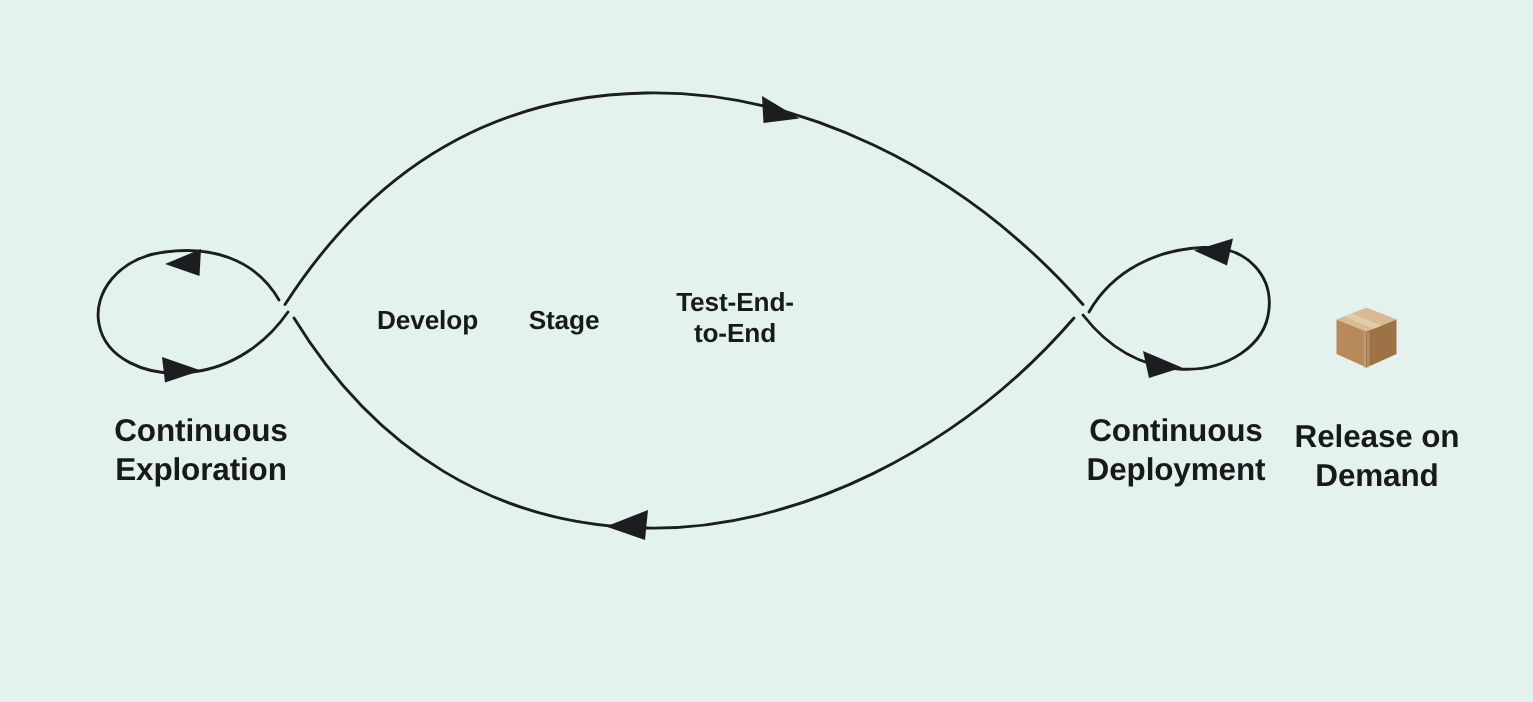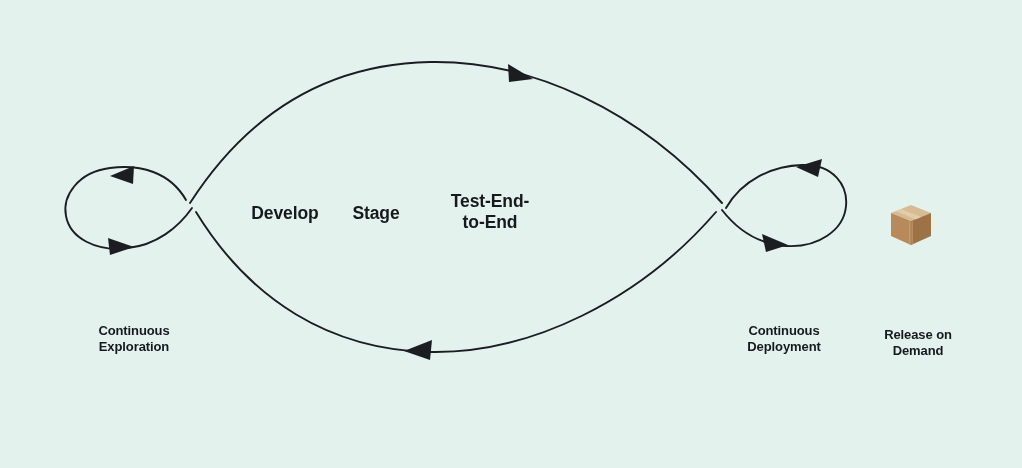--- a/index.html
+++ b/index.html
@@ -31,22 +31,21 @@
   .label {
     position: absolute;
     color: #17191c;
     font-weight: bold;
     line-height: 1.22;
     text-align: center;
     white-space: pre-line;
     letter-spacing: -0.1px;
   }
   .stage-label {
-    font-size: 13px;
-    margin-top: 48px;
+    font-size: 21px;
   }
   .phase-label {
     font-size: 17.5px;
   }
   .lbl-develop   { left: 214px; top: 203px; width: 142px; }
   .lbl-build     { left: 316px; top: 203px; width: 120px; }
   .lbl-test      { left: 414px; top: 191px; width: 152px; }
   .lbl-stage     { left: 570px; top: 203px; width: 120px; }
   .lbl-ce        { left: 40px;  top: 275px; width: 188px; }
   .lbl-cd        { left: 694px; top: 275px; width: 180px; }

